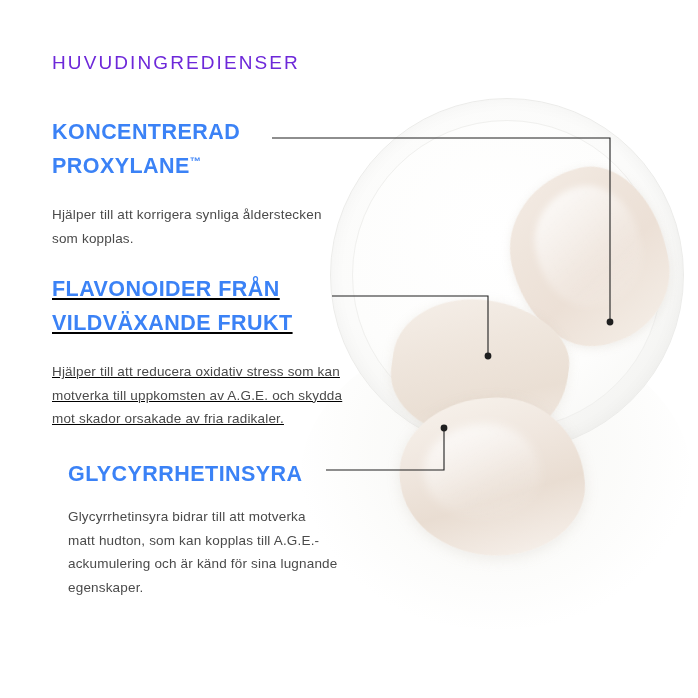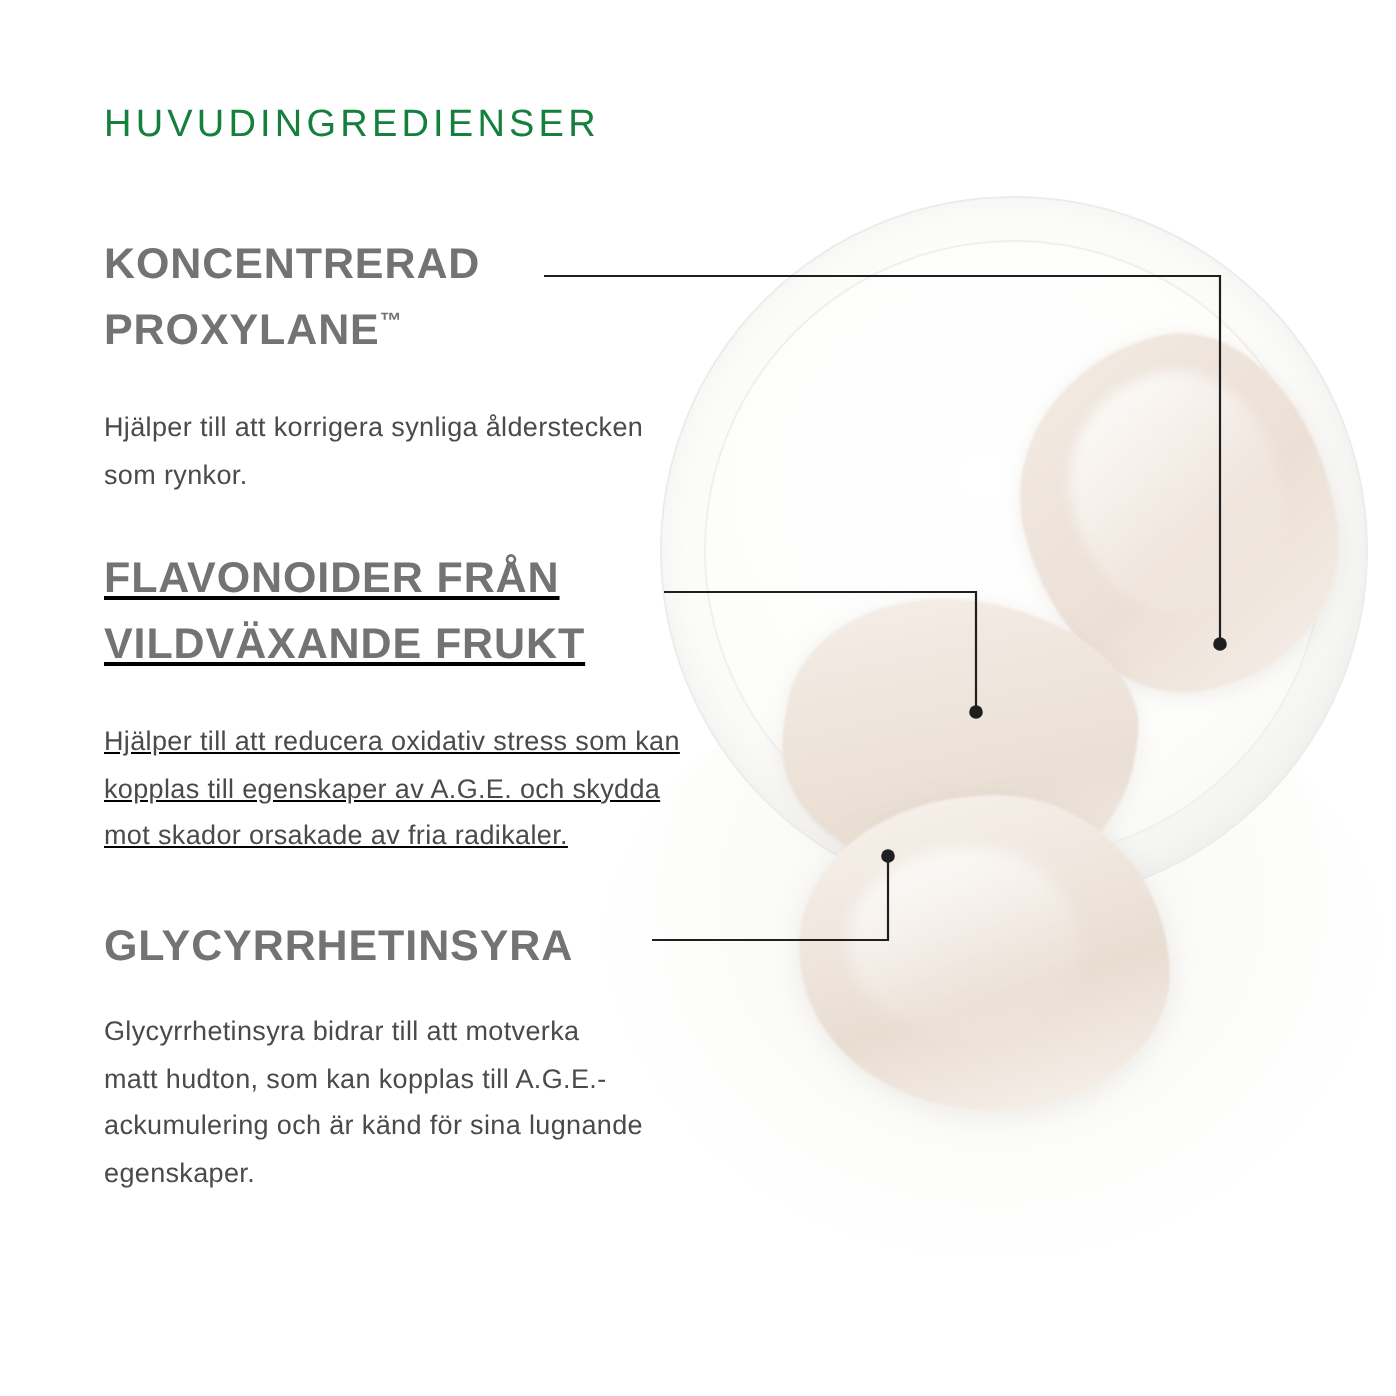--- a/index.html
+++ b/index.html
@@ -122,31 +122,31 @@
     pointer-events: none;
   }
 
   
   #eyebrow {
     position: absolute;
     left: 52px;
     top: 52px;
     font-size: 19px;
     letter-spacing: 2.1px;
-    color: #15803d;
+    color: #6d28d9;
     font-weight: 400;
     text-transform: uppercase;
   }
 
   .block { position: absolute; }
 
   .ing-title {
     font-size: 21.5px;
     font-weight: 700;
-    color: #737373;
+    color: #3b82f6;
     letter-spacing: 0.45px;
     line-height: 29px;
     text-transform: uppercase;
     margin: 0;
     white-space: pre-line;
   }
   .ing-title .tm {
     font-size: 11px;
     vertical-align: super;
     font-weight: 700;
@@ -160,21 +160,21 @@
     letter-spacing: 0.18px;
     white-space: pre-line;
   }
 
   #block-1 { left: 52px; top: 118px; width: 330px; }
   #block-1 .ing-desc { margin-top: 22px; }
 
   #block-2 { left: 52px; top: 275px; width: 330px; text-decoration: underline; }
   #block-2 .ing-desc { margin-top: 22px; }
 
-  #block-3 { left: 52px; top: 455px; width: 330px; }
+  #block-3 { left: 68px; top: 455px; width: 330px; }
   #block-3 .ing-desc { margin-top: 16px; }
 </style>
 </head>
 <body>
 
 <div id="page">
 
   <div class="jar" id="jar-shadow"></div>
   <div class="jar" id="jar-outer"></div>
   <div class="jar" id="jar-inner"></div>
@@ -196,28 +196,28 @@
     <polyline points="326,470 444,470 444,428" fill="none" stroke="#1f1f1f" stroke-width="1.1"></polyline>
     <circle cx="444" cy="428" r="3.4" fill="#1f1f1f"></circle>
   </svg>
 
   <div id="eyebrow">HUVUDINGREDIENSER</div>
 
   <div class="block" id="block-1">
     <h2 class="ing-title"><span>KONCENTRERAD
 PROXYLANE</span><span class="tm">™</span></h2>
     <p class="ing-desc">Hjälper till att korrigera synliga ålderstecken
-som rynkor.</p>
+som kopplas.</p>
   </div>
 
   <div class="block" id="block-2">
     <h2 class="ing-title"><span>FLAVONOIDER FRÅN
 VILDVÄXANDE FRUKT</span><span class="tm"></span></h2>
     <p class="ing-desc">Hjälper till att reducera oxidativ stress som kan
-kopplas till egenskaper av A.G.E. och skydda
+motverka till uppkomsten av A.G.E. och skydda
 mot skador orsakade av fria radikaler.</p>
   </div>
 
   <div class="block" id="block-3">
     <h2 class="ing-title"><span>GLYCYRRHETINSYRA</span><span class="tm"></span></h2>
     <p class="ing-desc">Glycyrrhetinsyra bidrar till att motverka
 matt hudton, som kan kopplas till A.G.E.-
 ackumulering och är känd för sina lugnande
 egenskaper.</p>
   </div>

